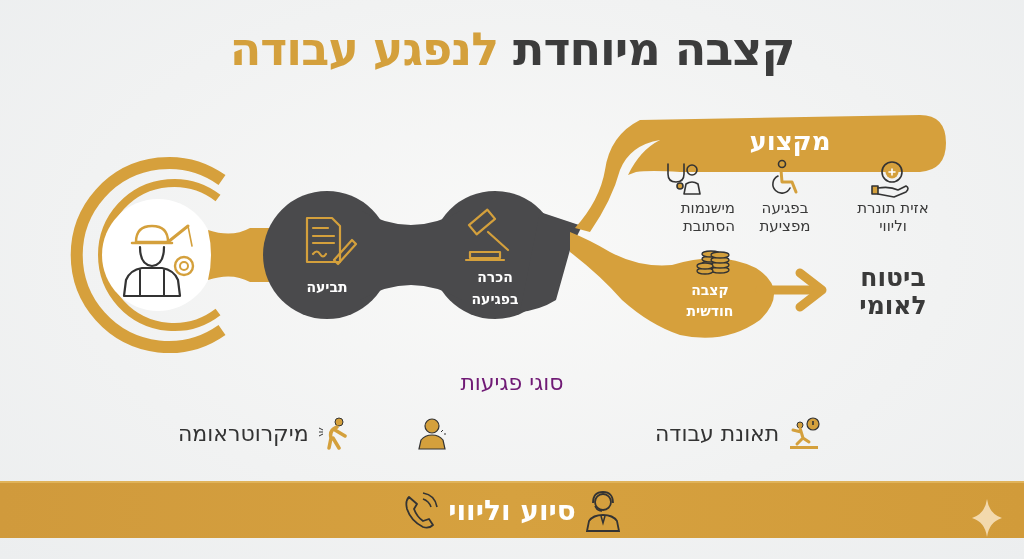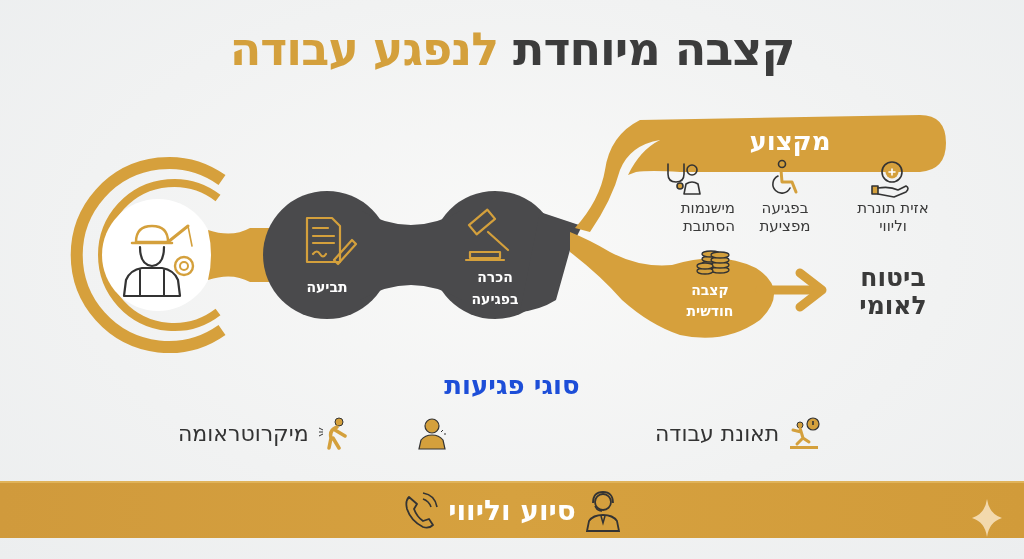--- a/index.html
+++ b/index.html
@@ -21,21 +21,21 @@
   svg.diagram { position: absolute; top: 0; left: 0; }
 
   .abs { position: absolute; direction: rtl; text-align: center; }
 
   .step-label { color: #ffffff; font-weight: bold; font-size: 14px; line-height: 22px; }
   .rights-title { color: #ffffff; font-weight: bold; font-size: 26px; }
   .right-label { color: #3a3a3a; font-size: 15px; line-height: 18px; }
   .monthly-label { color: #ffffff; font-weight: bold; font-size: 14px; line-height: 21px; }
   .ni-label { color: #3a3a3a; font-weight: bold; font-size: 25px; line-height: 28px; }
 
-  .types-title { color: #1d4ed8; font-weight: bold; font-size: 26px; }
+  .types-title { color: #701a75; font-weight: normal; font-size: 22px; }
   .type-item { display: flex; align-items: center; gap: 8px; direction: rtl; }
   .type-item span.lbl { font-size: 22px; color: #333; }
 
   .footer {
     position: absolute; left: 0; top: 481px; width: 1024px; height: 57px;
     background: linear-gradient(90deg, #d09a3c 0%, #d6a13f 50%, #d19b3a 100%);
     border-top: 2px solid #e0b35a;
     display: flex; align-items: center; justify-content: center; gap: 7px;
     direction: rtl;
   }

